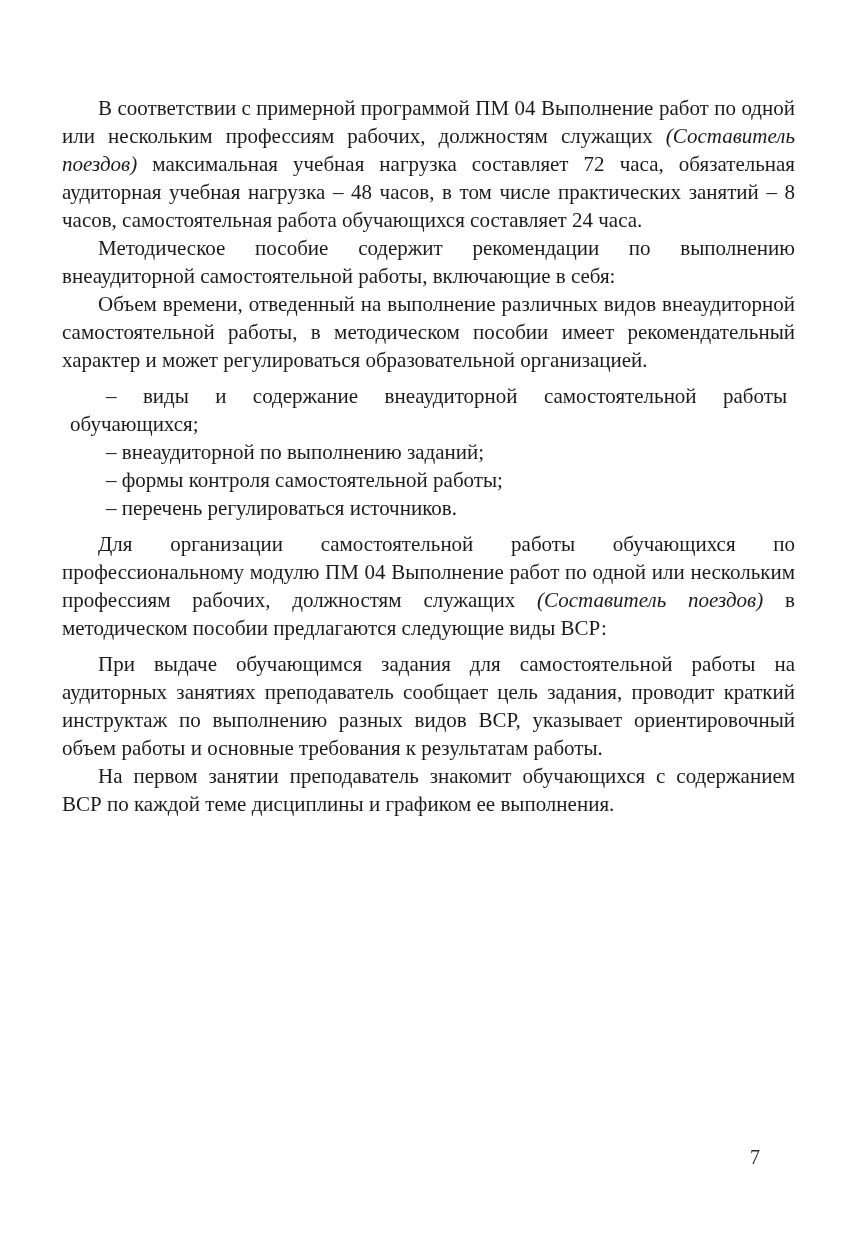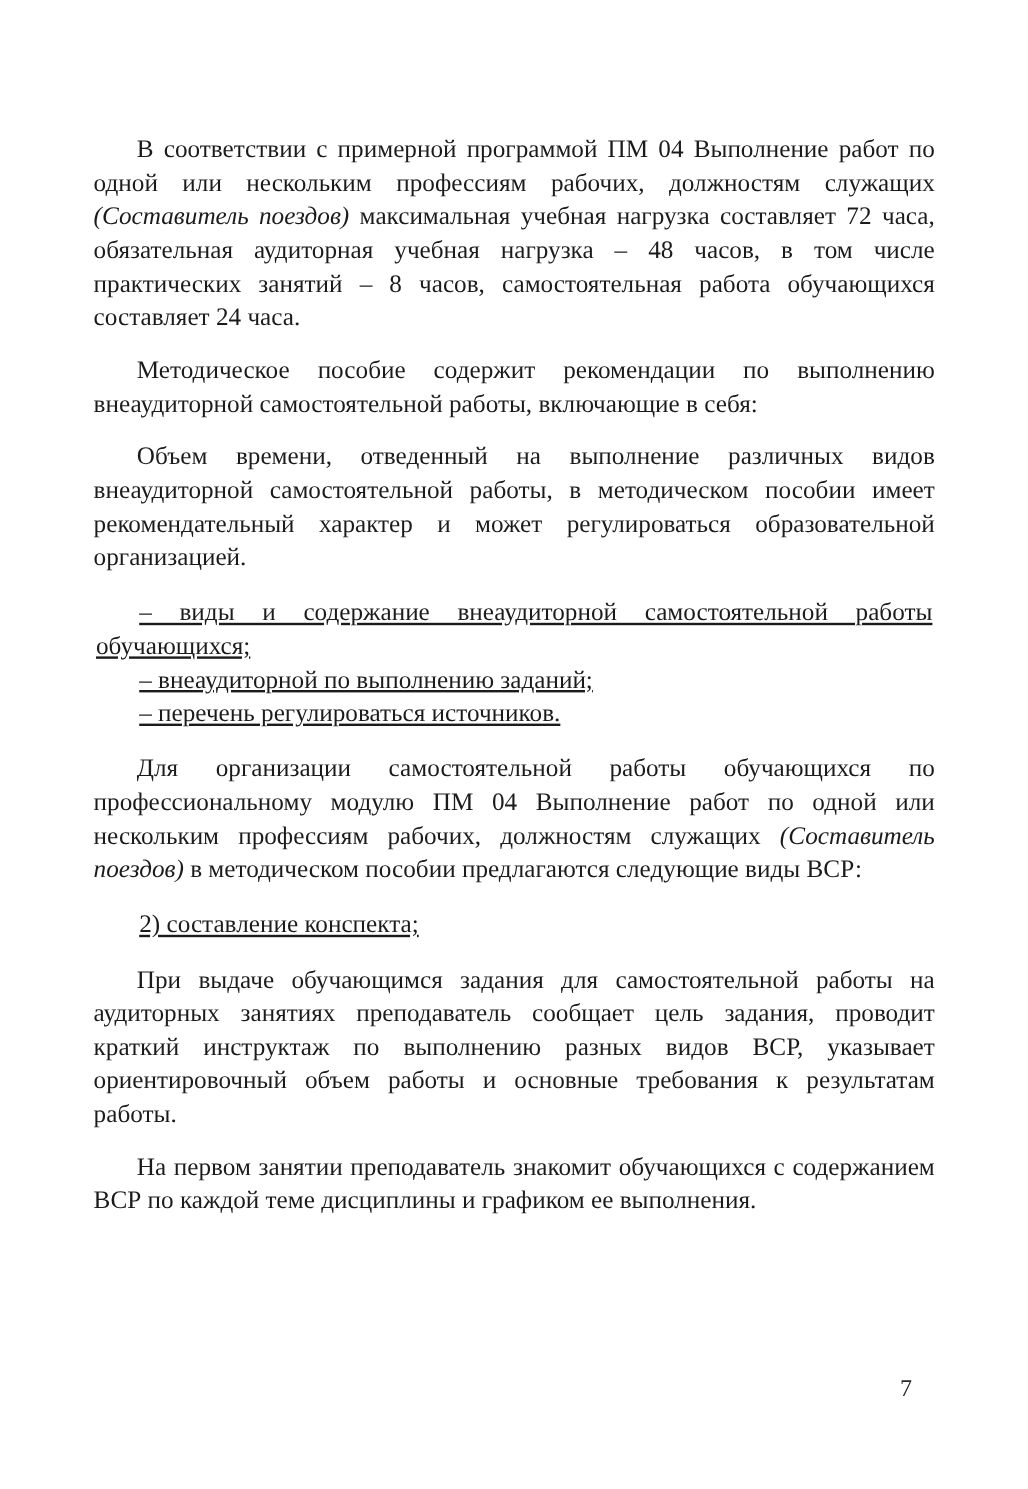--- a/index.html
+++ b/index.html
@@ -25,31 +25,30 @@
     left: 62px;
     top: 94px;
     width: 733px;
     font-size: 21px;
     line-height: 28px;
     text-align: justify;
     hyphens: auto;
     -webkit-hyphens: auto;
   }
   .para {
-    margin: 16px;
+    margin: 0;
     text-indent: 36px;
   }
   .para .ital {
     font-style: italic;
   }
   .list {
-    margin: 18px;
+    margin: 8px;
     padding: 0;
     list-style: none;
-    text-decoration: underline;
   }
   .list li {
     text-indent: 36px;
     text-align: justify;
   }
   .folio {
     position: absolute;
     right: 97px;
     bottom: 72px;
     font-size: 20px;
@@ -64,27 +63,27 @@
 
     <p class="para"><span>В соответствии с примерной программой ПМ 04 Выполнение работ по одной или нескольким профессиям рабочих, должностям служащих </span><span class="ital">(Составитель поездов)</span><span> максимальная учебная нагрузка составляет 72 часа, обязательная аудиторная учебная нагрузка – 48 часов, в том числе практических занятий – 8 часов, самостоятельная работа обучающихся составляет 24 часа.</span></p>
 
     <p class="para">Методическое пособие содержит рекомендации по выполнению внеаудиторной самостоятельной работы, включающие в себя:</p>
 
     <p class="para">Объем времени, отведенный на выполнение различных видов внеаудиторной самостоятельной работы, в методическом пособии имеет рекомендательный характер и может регулироваться образовательной организацией.</p>
 
     <ul class="list">
       <li>– виды и содержание внеаудиторной самостоятельной работы обучающихся;</li>
       <li>– внеаудиторной по выполнению заданий;</li>
+      <li>– формы контроля самостоятельной работы;</li>
       <li>– перечень регулироваться источников.</li>
     </ul>
 
     <p class="para"><span>Для организации самостоятельной работы обучающихся по профессиональному модулю ПМ 04 Выполнение работ по одной или нескольким профессиям рабочих, должностям служащих </span><span class="ital">(Составитель поездов)</span><span> в методическом пособии предлагаются следующие виды ВСР:</span></p>
 
     <ol class="list">
-      <li>2) составление конспекта;</li>
     </ol>
 
     <p class="para">При выдаче обучающимся задания для самостоятельной работы на аудиторных занятиях преподаватель сообщает цель задания, проводит краткий инструктаж по выполнению разных видов ВСР, указывает ориентировочный объем работы и основные требования к результатам работы.</p>
 
     <p class="para">На первом занятии преподаватель знакомит обучающихся с содержанием ВСР по каждой теме дисциплины и графиком ее выполнения.</p>
 
   </div>
 
   <div class="folio">7</div>
 </div>

